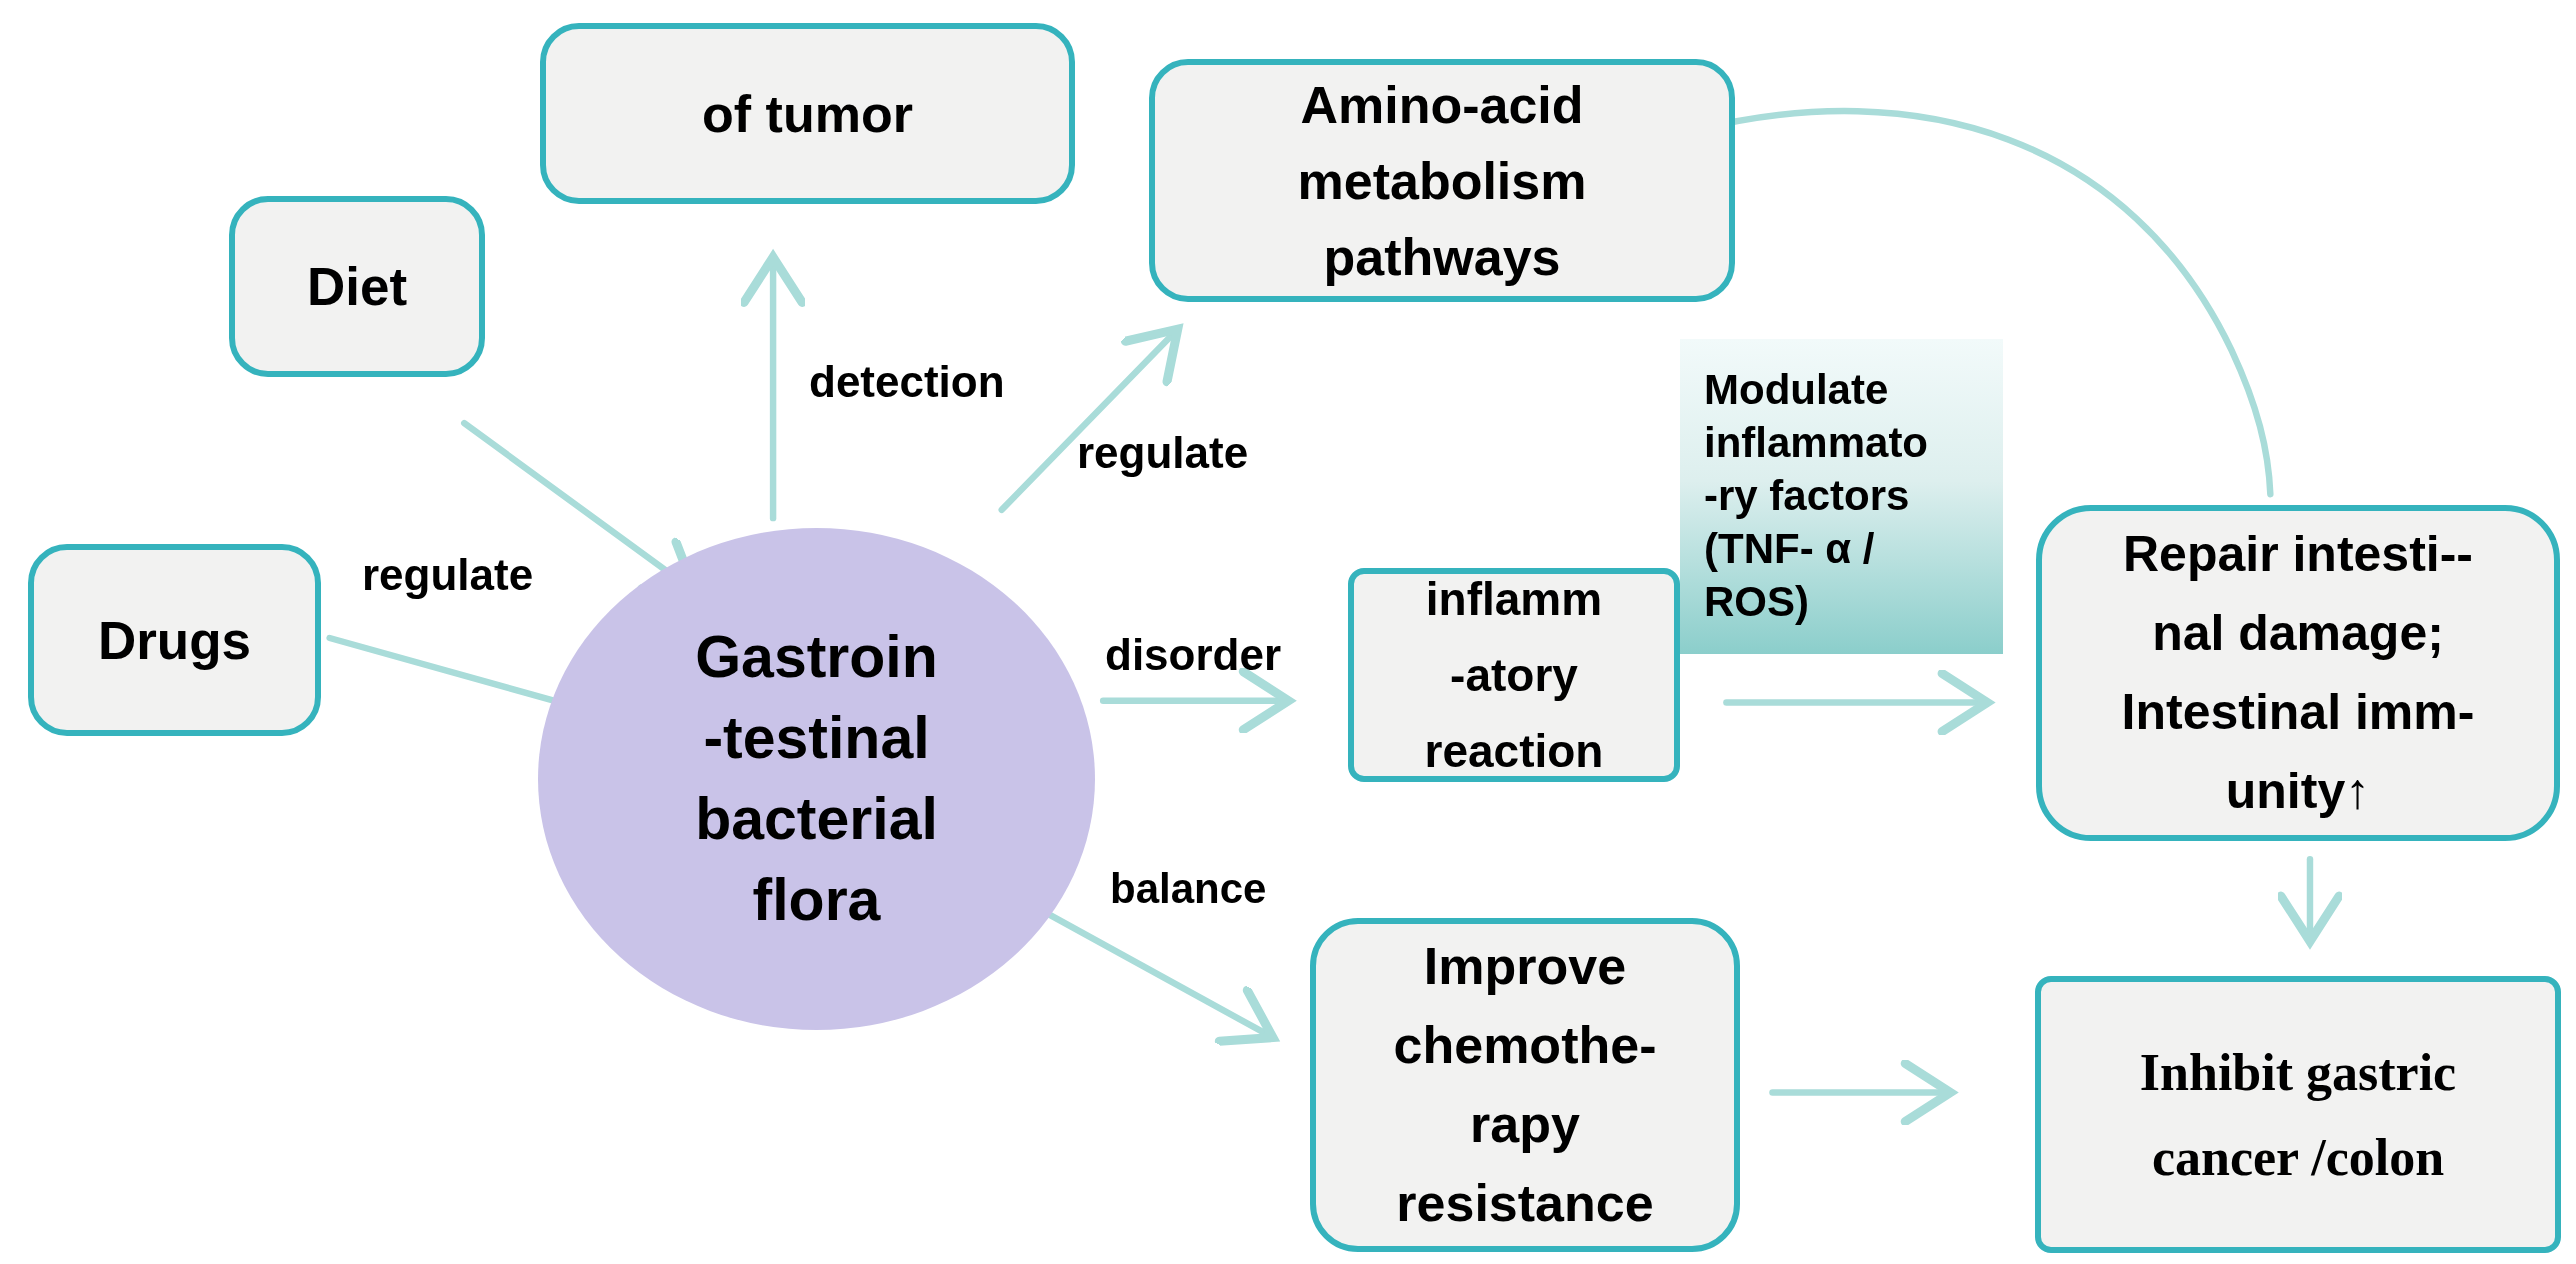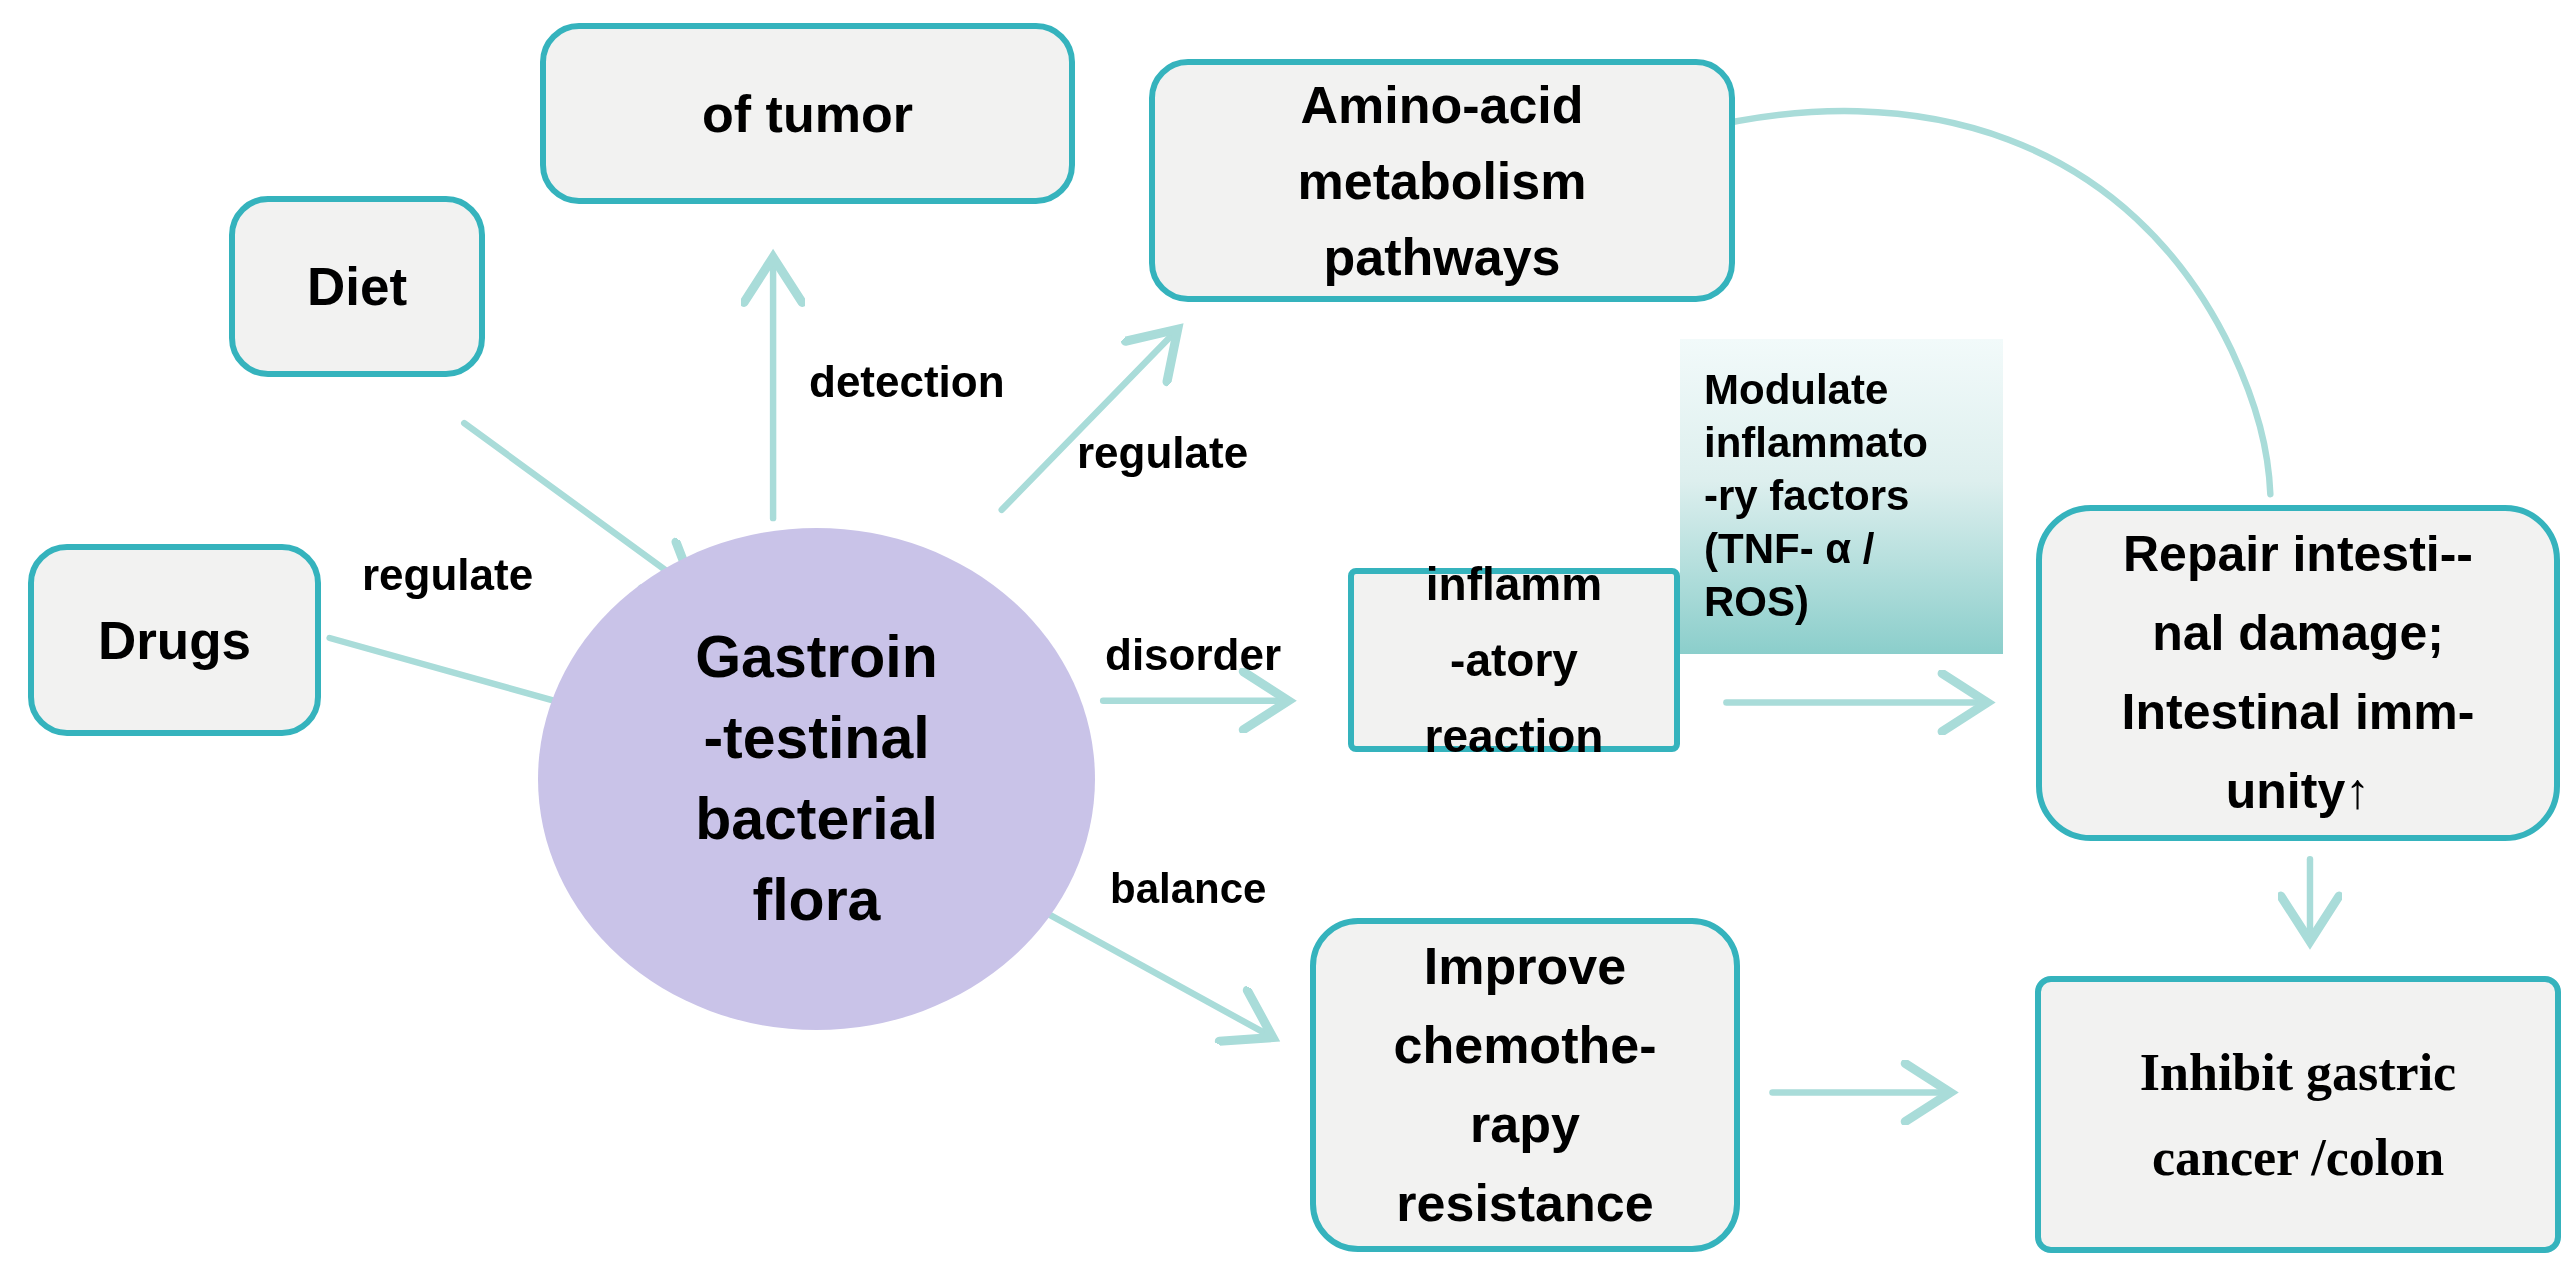--- a/index.html
+++ b/index.html
@@ -27,21 +27,21 @@
 
   #node-early{left:540px;top:23px;width:535px;height:181px;font-size:52px;line-height:70px;}
   #node-diet{left:229px;top:196px;width:256px;height:181px;font-size:53px;}
   #node-drugs{left:28px;top:544px;width:293px;height:192px;font-size:53px;}
   #node-amino{left:1149px;top:20px;width:586px;height:243px;font-size:52px;line-height:76px;margin-top:39px;}
   #node-flora{
     left:538px;top:528px;width:557px;height:502px;
     background:#c9c3e8;border:none;border-radius:50%;
     font-size:59px;line-height:81px;z-index:2;
   }
-  #node-inflammatory{left:1348px;top:568px;width:332px;height:184px;font-size:46px;line-height:76px;border-radius:8px;}
+  #node-inflammatory{left:1348px;top:568px;width:332px;height:214px;font-size:46px;line-height:76px;border-radius:16px;}
   #node-modulate{
     left:1680px;top:339px;width:323px;height:315px;
     border:none;border-radius:0;
     background:linear-gradient(to bottom,#f2fafa 0%,#ddefee 45%,#8bcecb 100%);
     align-items:flex-start;justify-content:flex-start;
     text-align:right;
     padding:24px 0 0 24px;
     font-size:42px;line-height:53px;
   }
   #node-repair{left:2036px;top:505px;width:524px;height:336px;font-size:50px;line-height:79px;border-radius:55px;}

